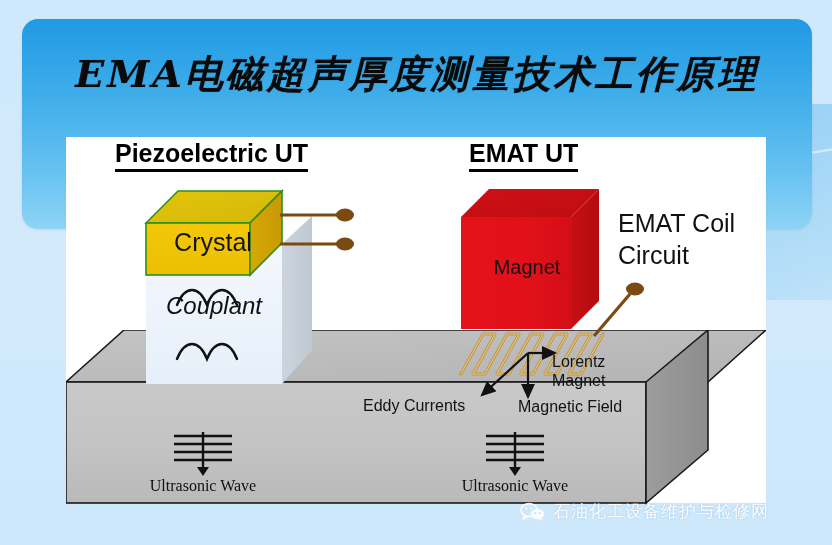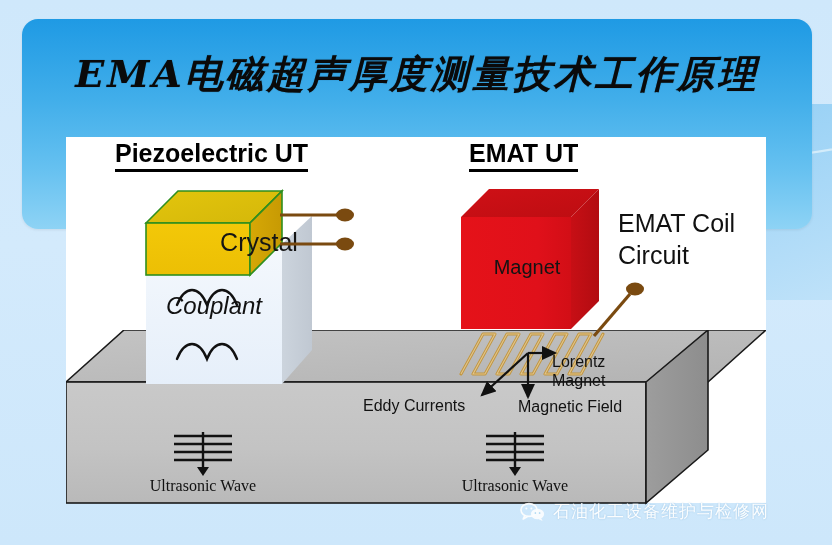--- a/index.html
+++ b/index.html
@@ -115,21 +115,20 @@
   .crystal-label {
     position: absolute;
     left: 148px;
     top: 228px;
     width: 130px;
     text-align: center;
     font-size: 25px;
     color: #151515;
     font-family: "Liberation Sans", sans-serif;
     white-space: nowrap;
-    margin-left: 46px;
   }
 
   
   .magnet { position: absolute; left: 455px; top: 185px; }
   .magnet svg { display: block; }
   .magnet-label {
     position: absolute;
     left: 462px;
     top: 256px;
     width: 130px;

